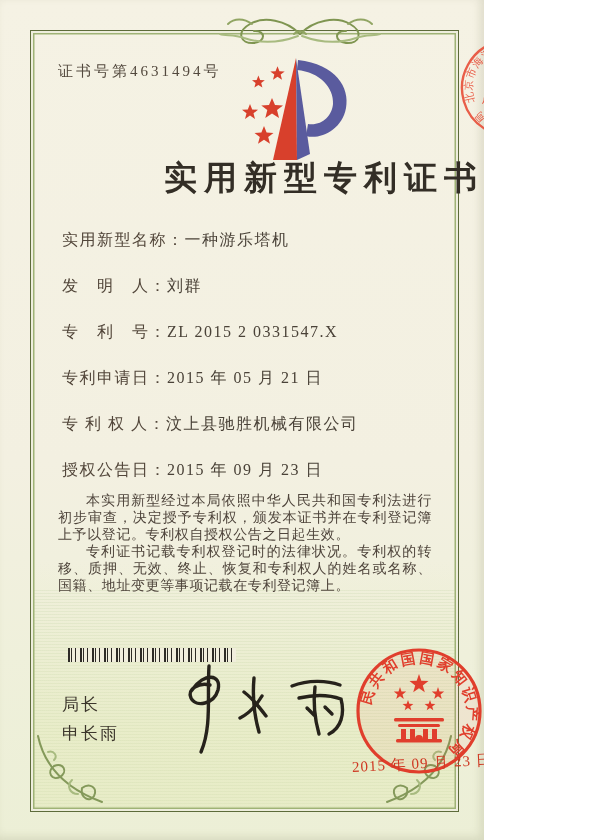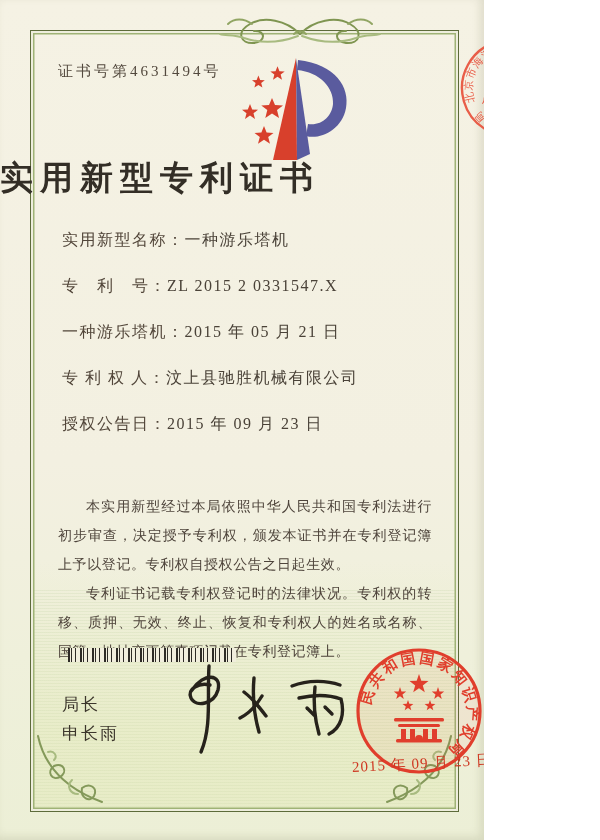--- a/index.html
+++ b/index.html
@@ -11,27 +11,27 @@
   .frame{position:absolute;left:30px;top:30px;right:25px;bottom:28px;
         border:1.5px solid #5d6b3a;
         box-shadow:inset 0 0 0 2px #eeeedd, inset 0 0 0 3.5px #9fb376;
         pointer-events:none;}
   .stripes{position:absolute;left:33px;right:29px;top:590px;bottom:31px;z-index:0;
         background:repeating-linear-gradient(180deg,rgba(150,180,120,.13) 0 1px,rgba(0,0,0,0) 1px 3px);}
   .bottom-tint{position:absolute;left:33px;right:29px;top:560px;bottom:31px;z-index:0;
         background:linear-gradient(180deg,rgba(226,232,178,0) 0,rgba(222,230,170,.35) 70%);}
   .content{position:absolute;inset:0;z-index:2;}
   .cert-no{position:absolute;left:58px;top:62px;font-size:15px;letter-spacing:3px;color:#53493e;}
-  .title{position:absolute;left:0;right:0;top:156px;text-align:left;font-size:33px;
+  .title{position:absolute;left:0;right:0;top:156px;text-align:right;font-size:33px;
         font-weight:bold;letter-spacing:7px;color:#332e26;}
   .fields{position:absolute;left:62px;top:230px;right:60px;}
   .field-row{height:46px;font-size:16px;color:#4e443a;letter-spacing:1.5px;white-space:nowrap;}
   .field-row .lbl{color:#52463a;}
   .field-row .val{color:#4a4238;}
-  .paras{position:absolute;left:58px;right:52px;top:492px;font-size:14px;line-height:29px;
+  .paras{position:absolute;left:58px;right:52px;top:492px;font-size:14px;line-height:17px;
         color:#4e443b;text-align:justify;letter-spacing:.6px;}
   .paras p{margin:0;text-indent:2em;}
   .barcode{position:absolute;left:68px;top:648px;width:168px;height:14px;
         background:repeating-linear-gradient(90deg,#2e2b26 0 2px,#f1eedd 2px 3px,#2e2b26 3px 4px,#f1eedd 4px 7px,#2e2b26 7px 8px,#f1eedd 8px 12px);}
   .signer{position:absolute;left:62px;top:690px;font-size:17px;color:#3c362c;line-height:29px;letter-spacing:2px;}
   .signature{position:absolute;left:158px;top:656px;}
   .seal{position:absolute;left:352px;top:644px;}
   .seal-date{position:absolute;left:352px;top:754px;width:150px;font-size:15px;color:#cf3721;
         letter-spacing:1px;transform:rotate(-3deg);white-space:nowrap;}
   .footer{position:absolute;left:0;right:0;top:776px;text-align:center;font-size:13px;color:#3f3a30;letter-spacing:2px;}
@@ -114,22 +114,23 @@
         <polygon points="44,48 47,55 55,55.4 49,60 51,68 44,63.5 37.3,68 39.3,60 33.3,55.4 41,55"></polygon>
         <polygon points="22,54 24.2,59.5 30,59.8 25.5,63.3 27,69 22,65.6 17,69 18.5,63.3 14,59.8 19.8,59.5"></polygon>
         <polygon points="36,76 38.6,82.5 45.5,82.9 40.2,87 42,93.8 36,89.8 30,93.8 31.8,87 26.5,82.9 33.4,82.5"></polygon>
       </g>
     </svg>
 
     <div class="title">实用新型专利证书</div>
 
     <div class="fields">
       <div class="field-row"><span class="lbl">实用新型名称：</span><span class="val">一种游乐塔机</span></div>
+      <div class="field-row"><span class="lbl">发　明　人：</span><span class="val">刘群</span></div>
       <div class="field-row"><span class="lbl">专　利　号：</span><span class="val">ZL 2015 2 0331547.X</span></div>
-      <div class="field-row"><span class="lbl">一种游乐塔机：</span><span class="val">2015 年 05 月 21 日</span></div>
+      <div class="field-row"><span class="lbl">专利申请日：</span><span class="val">2015 年 05 月 21 日</span></div>
       <div class="field-row"><span class="lbl">专 利 权 人：</span><span class="val">汶上县驰胜机械有限公司</span></div>
       <div class="field-row"><span class="lbl">授权公告日：</span><span class="val">2015 年 09 月 23 日</span></div>
     </div>
 
     <div class="paras">
       <p>本实用新型经过本局依照中华人民共和国专利法进行初步审查，决定授予专利权，颁发本证书并在专利登记簿上予以登记。专利权自授权公告之日起生效。</p>
       <p>专利证书记载专利权登记时的法律状况。专利权的转移、质押、无效、终止、恢复和专利权人的姓名或名称、国籍、地址变更等事项记载在专利登记簿上。</p>
     </div>
 
     <div class="barcode"></div>

